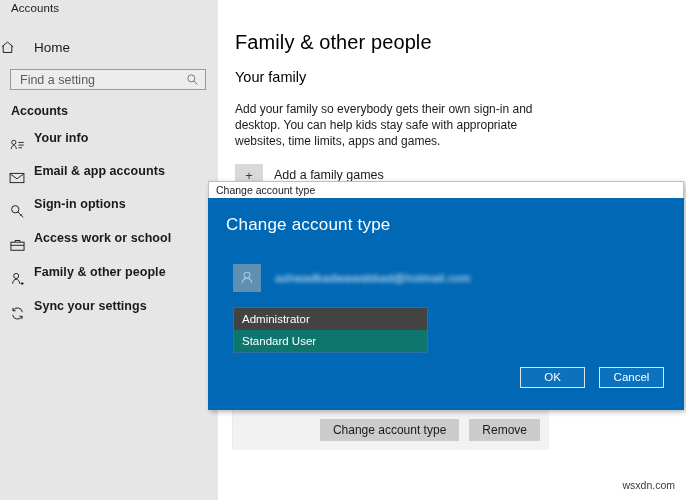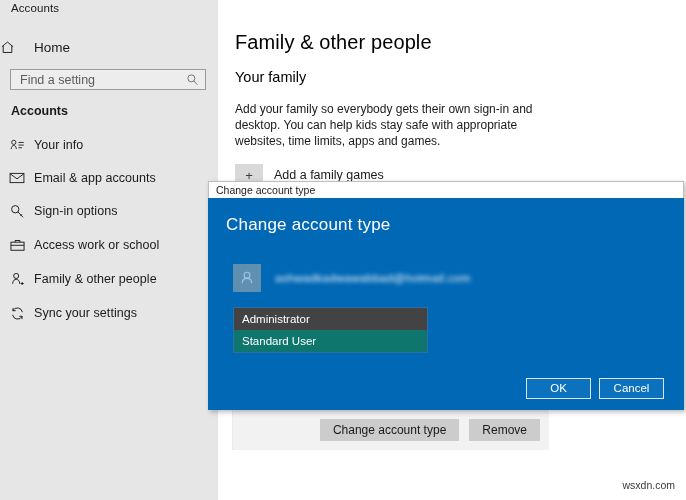--- a/index.html
+++ b/index.html
@@ -74,22 +74,23 @@
     position: absolute;
     left: 11px; top: 104px;
     font-size: 12.5px;
     font-weight: bold;
     color: #1a1a1a;
   }
   .nav-item {
     position: absolute;
     left: 0;
     width: 194px; height: 28px;
-    display: flex; align-items: center;
+    display: flex; 
     cursor: default;
+    font-weight: bold;
   }
   .nav-item .nav-icon {
     width: 34px;
     display: flex; align-items: center; justify-content: center;
   }
   .nav-item .nav-label {
     font-size: 12.5px;
     color: #1a1a1a;
     letter-spacing: .05px;
   }
@@ -231,22 +232,22 @@
     padding-left: 8px;
     font-size: 11.5px;
     color: #ffffff;
     box-sizing: border-box;
     cursor: default;
   }
   .dropdown-option.opt-unselected { background: #434343; }
   .dropdown-option.opt-selected  { background: #0f766e; }
   #dialog-buttons {
     position: absolute;
-    right: 20px; bottom: 11px;
-    display: flex; gap: 8px;
+    right: 20px; bottom: 22px;
+    display: flex; gap: 14px;
   }
   .dialog-button {
     width: 65px; height: 21px;
     background: #0d72bd;
     border: 1px solid #d8e8f3;
     color: #ffffff;
     font-family: "Liberation Sans", sans-serif;
     font-size: 11.5px;
     cursor: default;
     line-height: 19px;

